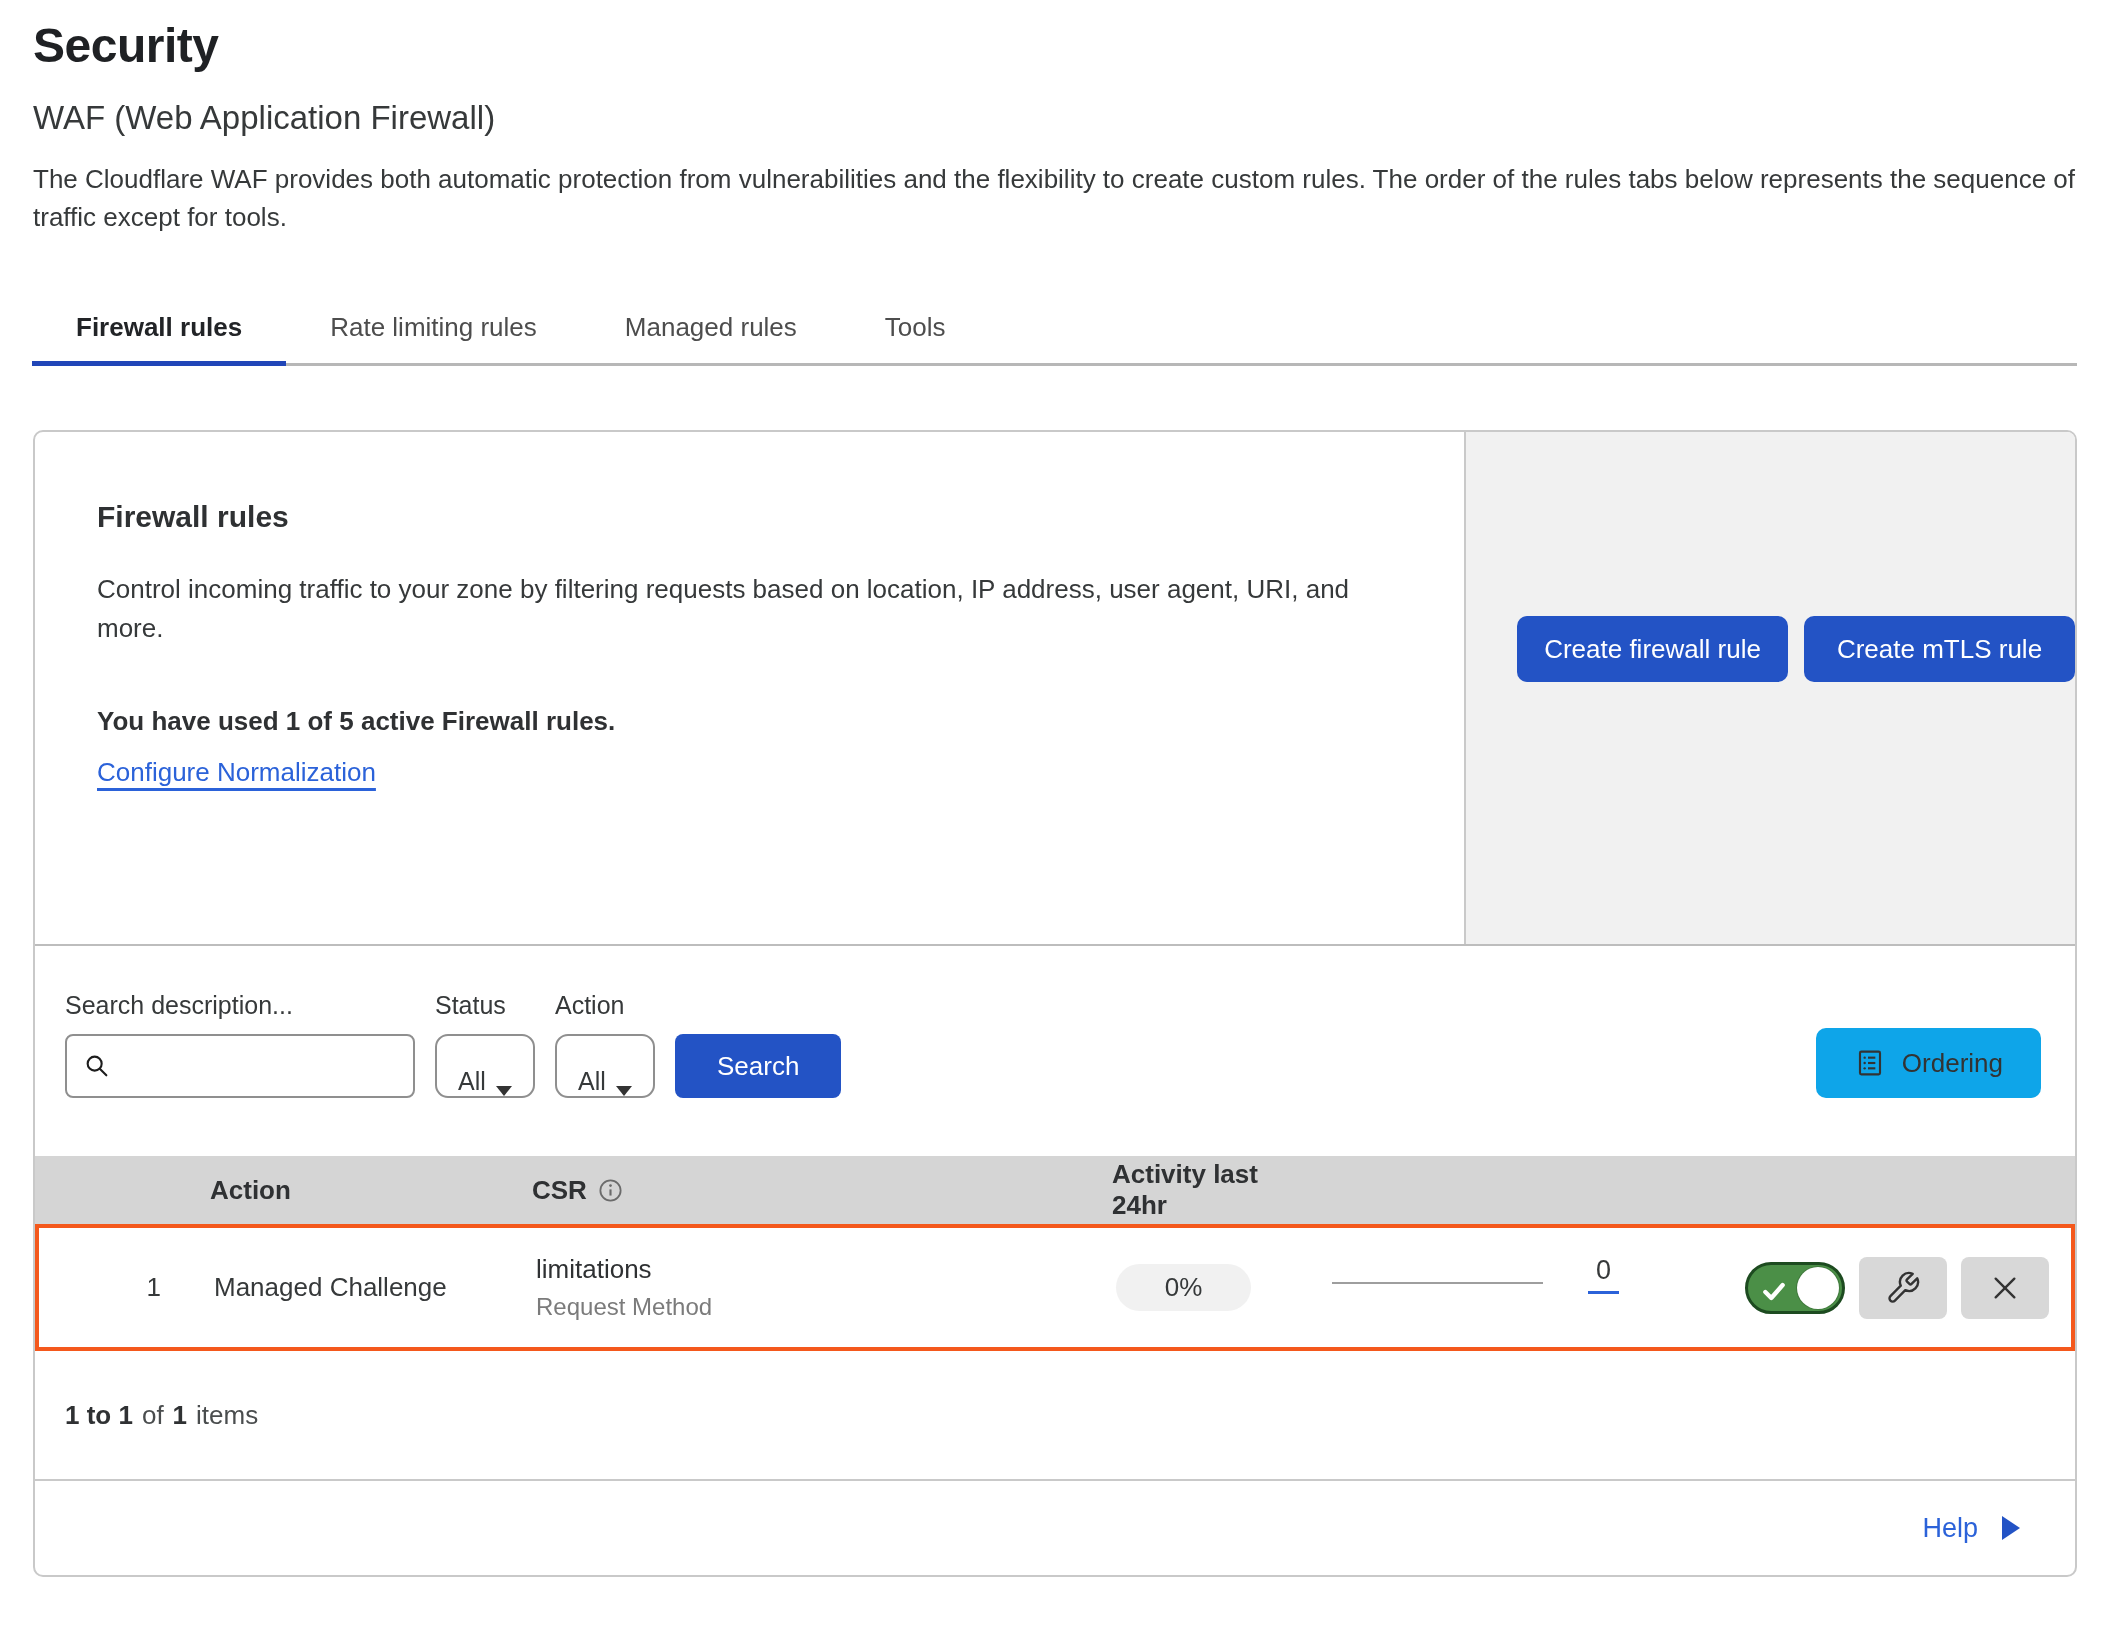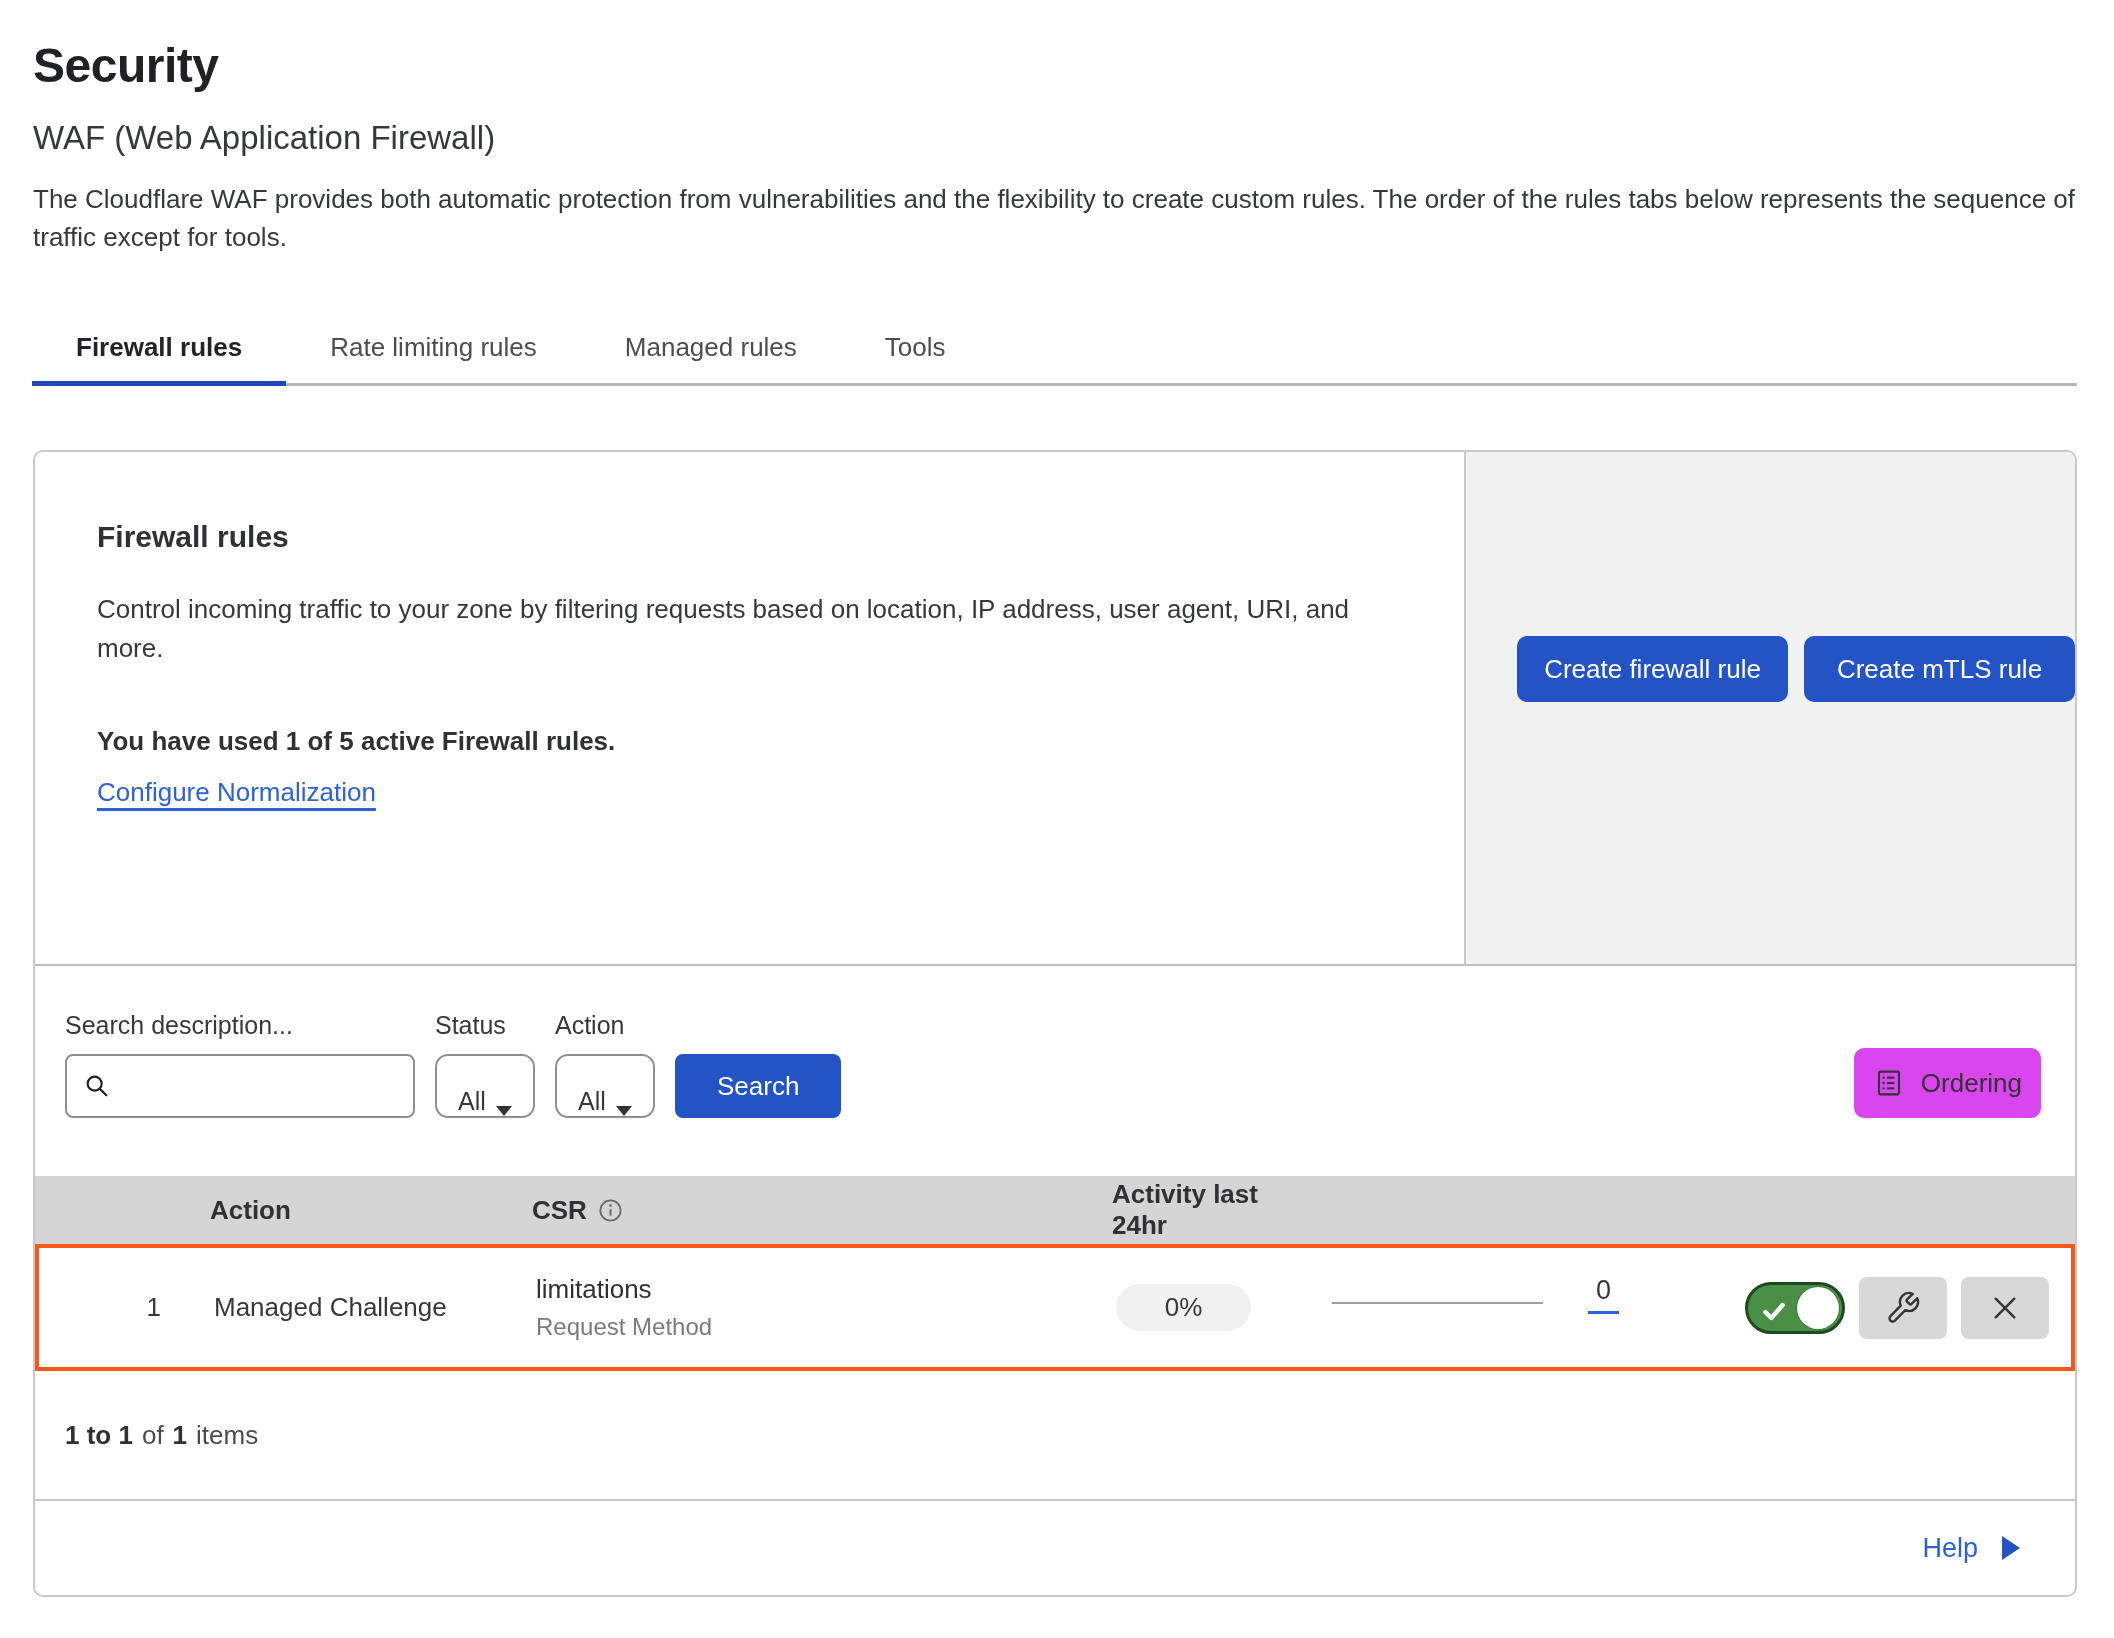--- a/index.html
+++ b/index.html
@@ -5,21 +5,21 @@
   * { box-sizing: border-box; margin: 0; padding: 0; }
   html,body { width: 2114px; height: 1638px; background: #ffffff; }
   body {
     font-family: "Liberation Sans", "DejaVu Sans", sans-serif;
     color: #36393a;
     overflow: hidden;
   }
   .page { width: 2114px; height: 1638px; position: relative; }
 
   
-  .page-header { padding: 38px 33px 0 33px; }
+  .page-header { padding: 18px 33px 0 33px; }
   .page-title { font-size: 48px; font-weight: 700; color: #1f2124; letter-spacing: -0.5px; }
   .page-subtitle { font-size: 33px; font-weight: 400; color: #36393a; margin-top: 26px; }
   .page-desc { font-size: 26px; line-height: 1.45; margin-top: 24px; max-width: 2052px; }
 
   
   .tabs { display: flex; margin: 62px 0 0 32px; width: 2045px; border-bottom: 3px solid #b7b7b7; }
   .tab { padding: 14px 44px 20px 44px; font-size: 26px; color: #4d4d4d; position: relative; cursor: pointer; white-space: nowrap; }
   .tab.active { color: #222427; font-weight: 700; }
   .tab.active::after { content:""; position: absolute; left: 0; right: 0; bottom: -3px; height: 5px; background: #2146b8; }
 
@@ -41,21 +41,21 @@
 
   
   .filterbar { display: flex; align-items: flex-end; gap: 20px; padding: 0 34px 58px 30px; height: 210px; }
   .filter-group { display: flex; flex-direction: column; gap: 14px; }
   .filter-label { font-size: 25px; color: #36393a; }
   .search-box { width: 350px; height: 64px; border: 2px solid #8f8f8f; border-radius: 8px; display: flex; align-items: center; padding-left: 16px; gap: 10px; background: #fff; }
   .search-box input { border: none; outline: none; flex: 1; min-width: 0; font-size: 25px; font-family: inherit; color: #36393a; background: transparent; }
   .select-box { width: 100px; height: 64px; border: 2px solid #8f8f8f; border-radius: 13px; display: flex; align-items: flex-end; justify-content: center; gap: 10px; font-size: 25px; background: #fff; cursor: pointer; }
   .caret-down { width: 0; height: 0; border-left: 8px solid transparent; border-right: 8px solid transparent; border-top: 10px solid #333; }
   .btn-search { height: 64px; padding: 0 42px; font-size: 26px; border: none; border-radius: 8px; background: #2353c5; color: #fff; cursor: pointer; font-family: inherit; }
-  .btn-ordering { margin-left: auto; height: 70px; padding: 0 19px; border: none; border-radius: 10px; background: #d946ef; display: flex; align-items: center; gap: 16px; font-size: 26px; color: #333; cursor: pointer; font-family: inherit; }
+  .btn-ordering { margin-left: auto; height: 70px; padding: 0 38px; border: none; border-radius: 10px; background: #0ea5e9; display: flex; align-items: center; gap: 16px; font-size: 26px; color: #333; cursor: pointer; font-family: inherit; }
 
   
   .grid { display: grid; grid-template-columns: 150px 330px 580px 170px 450px 1fr; }
   .thead { height: 68px; background: #d5d5d5; align-items: center; font-size: 26px; font-weight: 700; color: #2f3133; }
   .th-action { padding-left: 25px; }
   .th-desc { padding-left: 17px; }
   .th-csr { padding-left: 17px; display: flex; align-items: center; gap: 10px; }
   .th-activity { padding-left: 17px; }
   .trow { border: 4px solid #f4581c; background: #fff; align-items: center; min-height: 127px; }
   .cell-index { text-align: right; padding-right: 28px; font-size: 26px; color: #36393a; }

